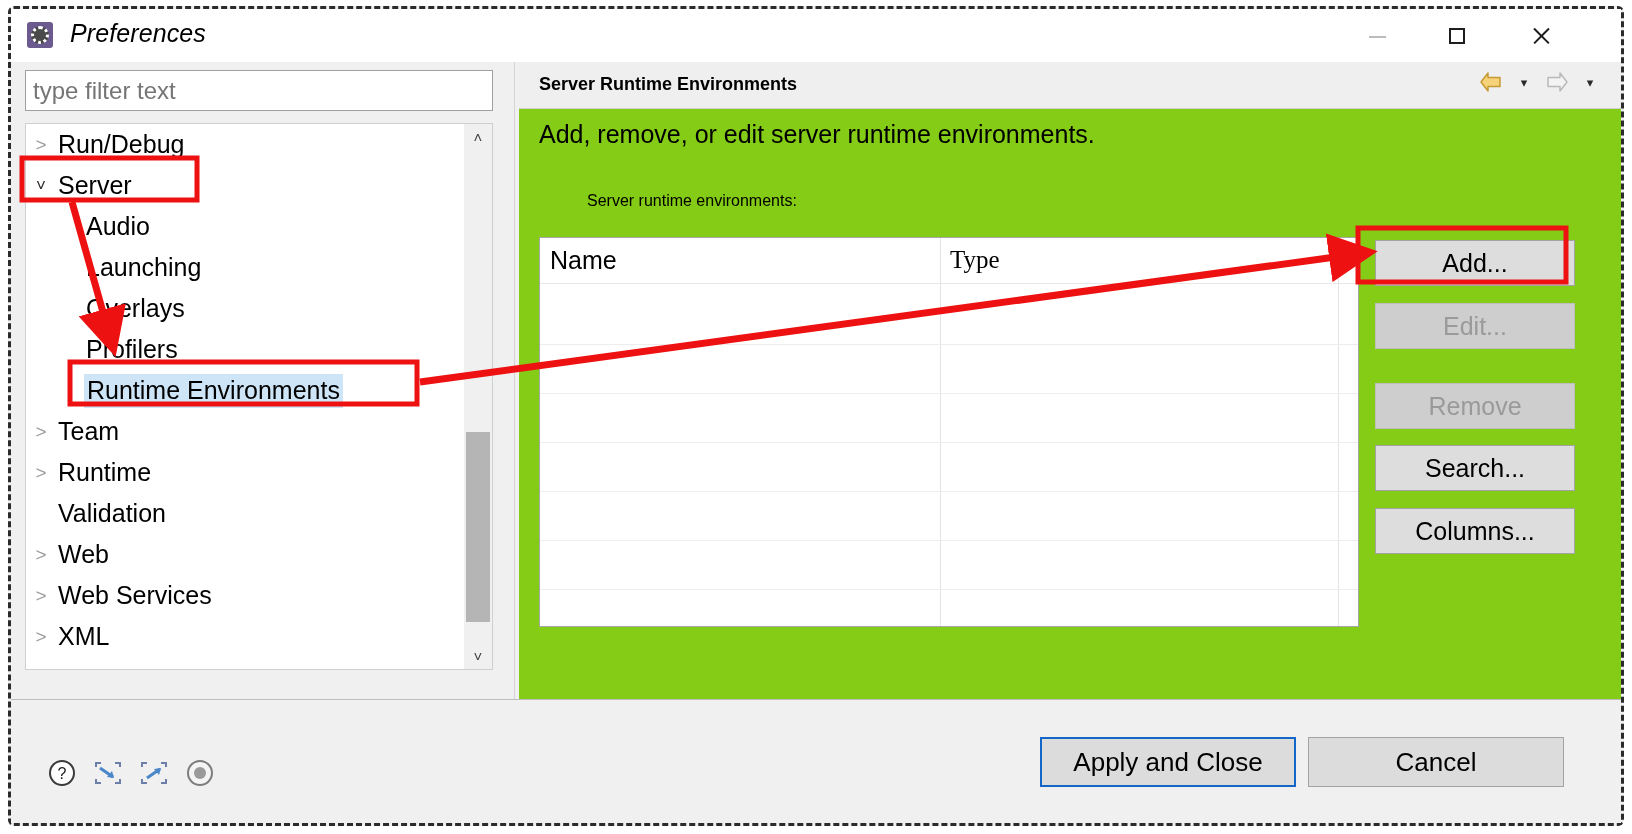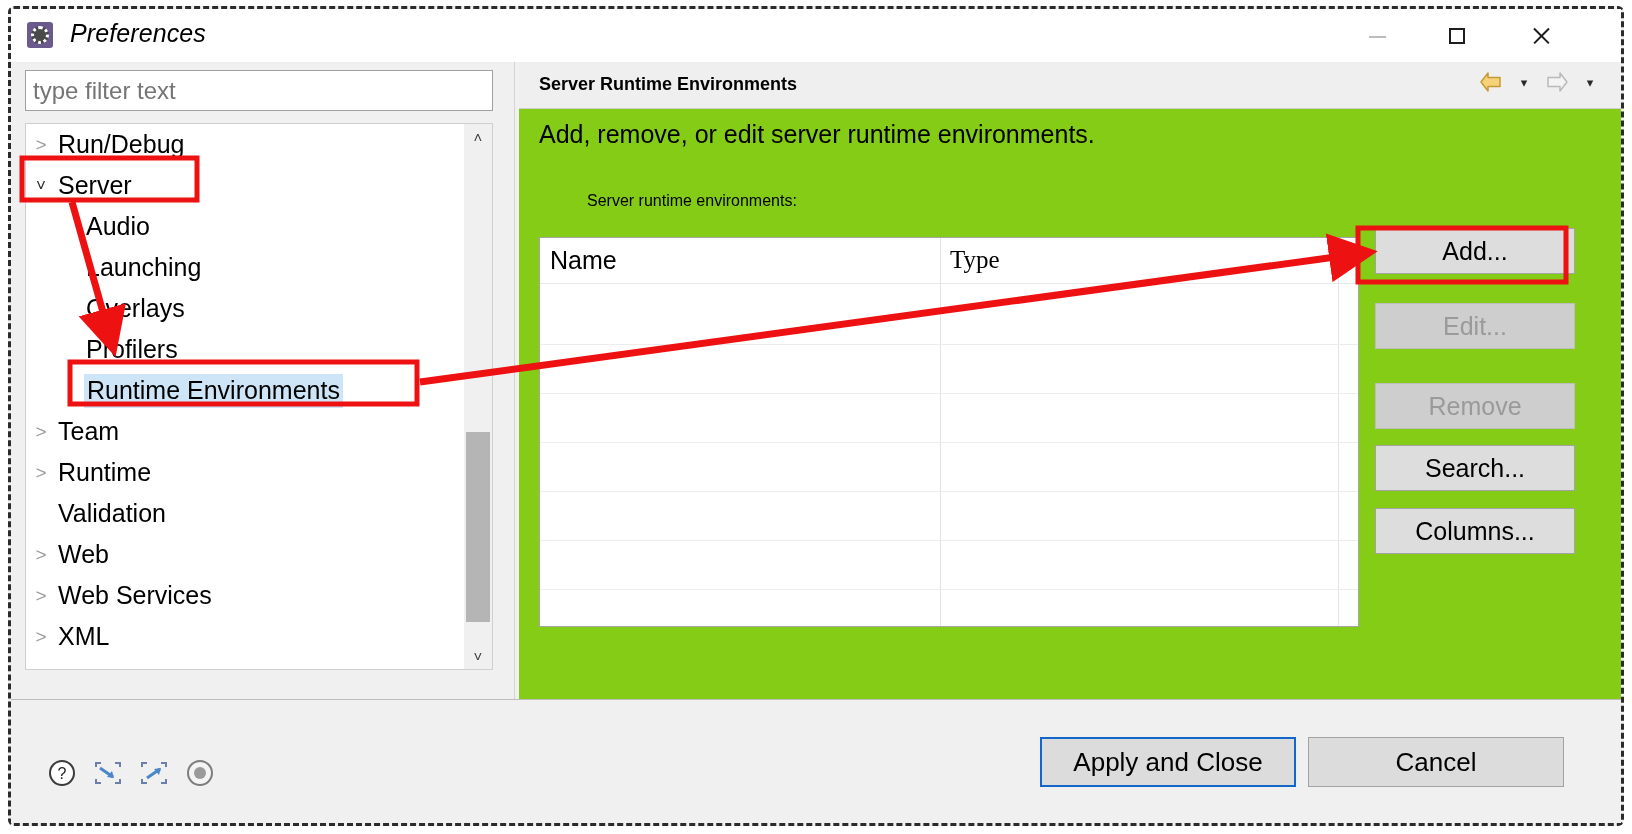--- a/index.html
+++ b/index.html
@@ -213,21 +213,21 @@
     position: absolute; left: 856px;
     width: 200px; height: 46px;
     background: #dddddd;
     border: 1px solid #a3a3a3;
     font-family: "Liberation Sans", sans-serif;
     font-size: 25px; color: #000;
     display: flex; align-items: center; justify-content: center;
     cursor: default;
   }
   .sbtn.disabled { background: #cecece; color: #9a9a9a; border-color: #bdbdbd; }
-  #sb-add     { top: 166px; }
+  #sb-add     { top: 178px; }
   #sb-edit    { top: 241px; }
   #sb-remove  { top: 321px; }
   #sb-search  { top: 383px; }
   #sb-columns { top: 446px; }
 
   
   #footer {
     position: absolute; left: 0; right: 0; bottom: 0; height: 124px;
     background: #f0f0f0;
     border-top: 1px solid #bdbdbd;

